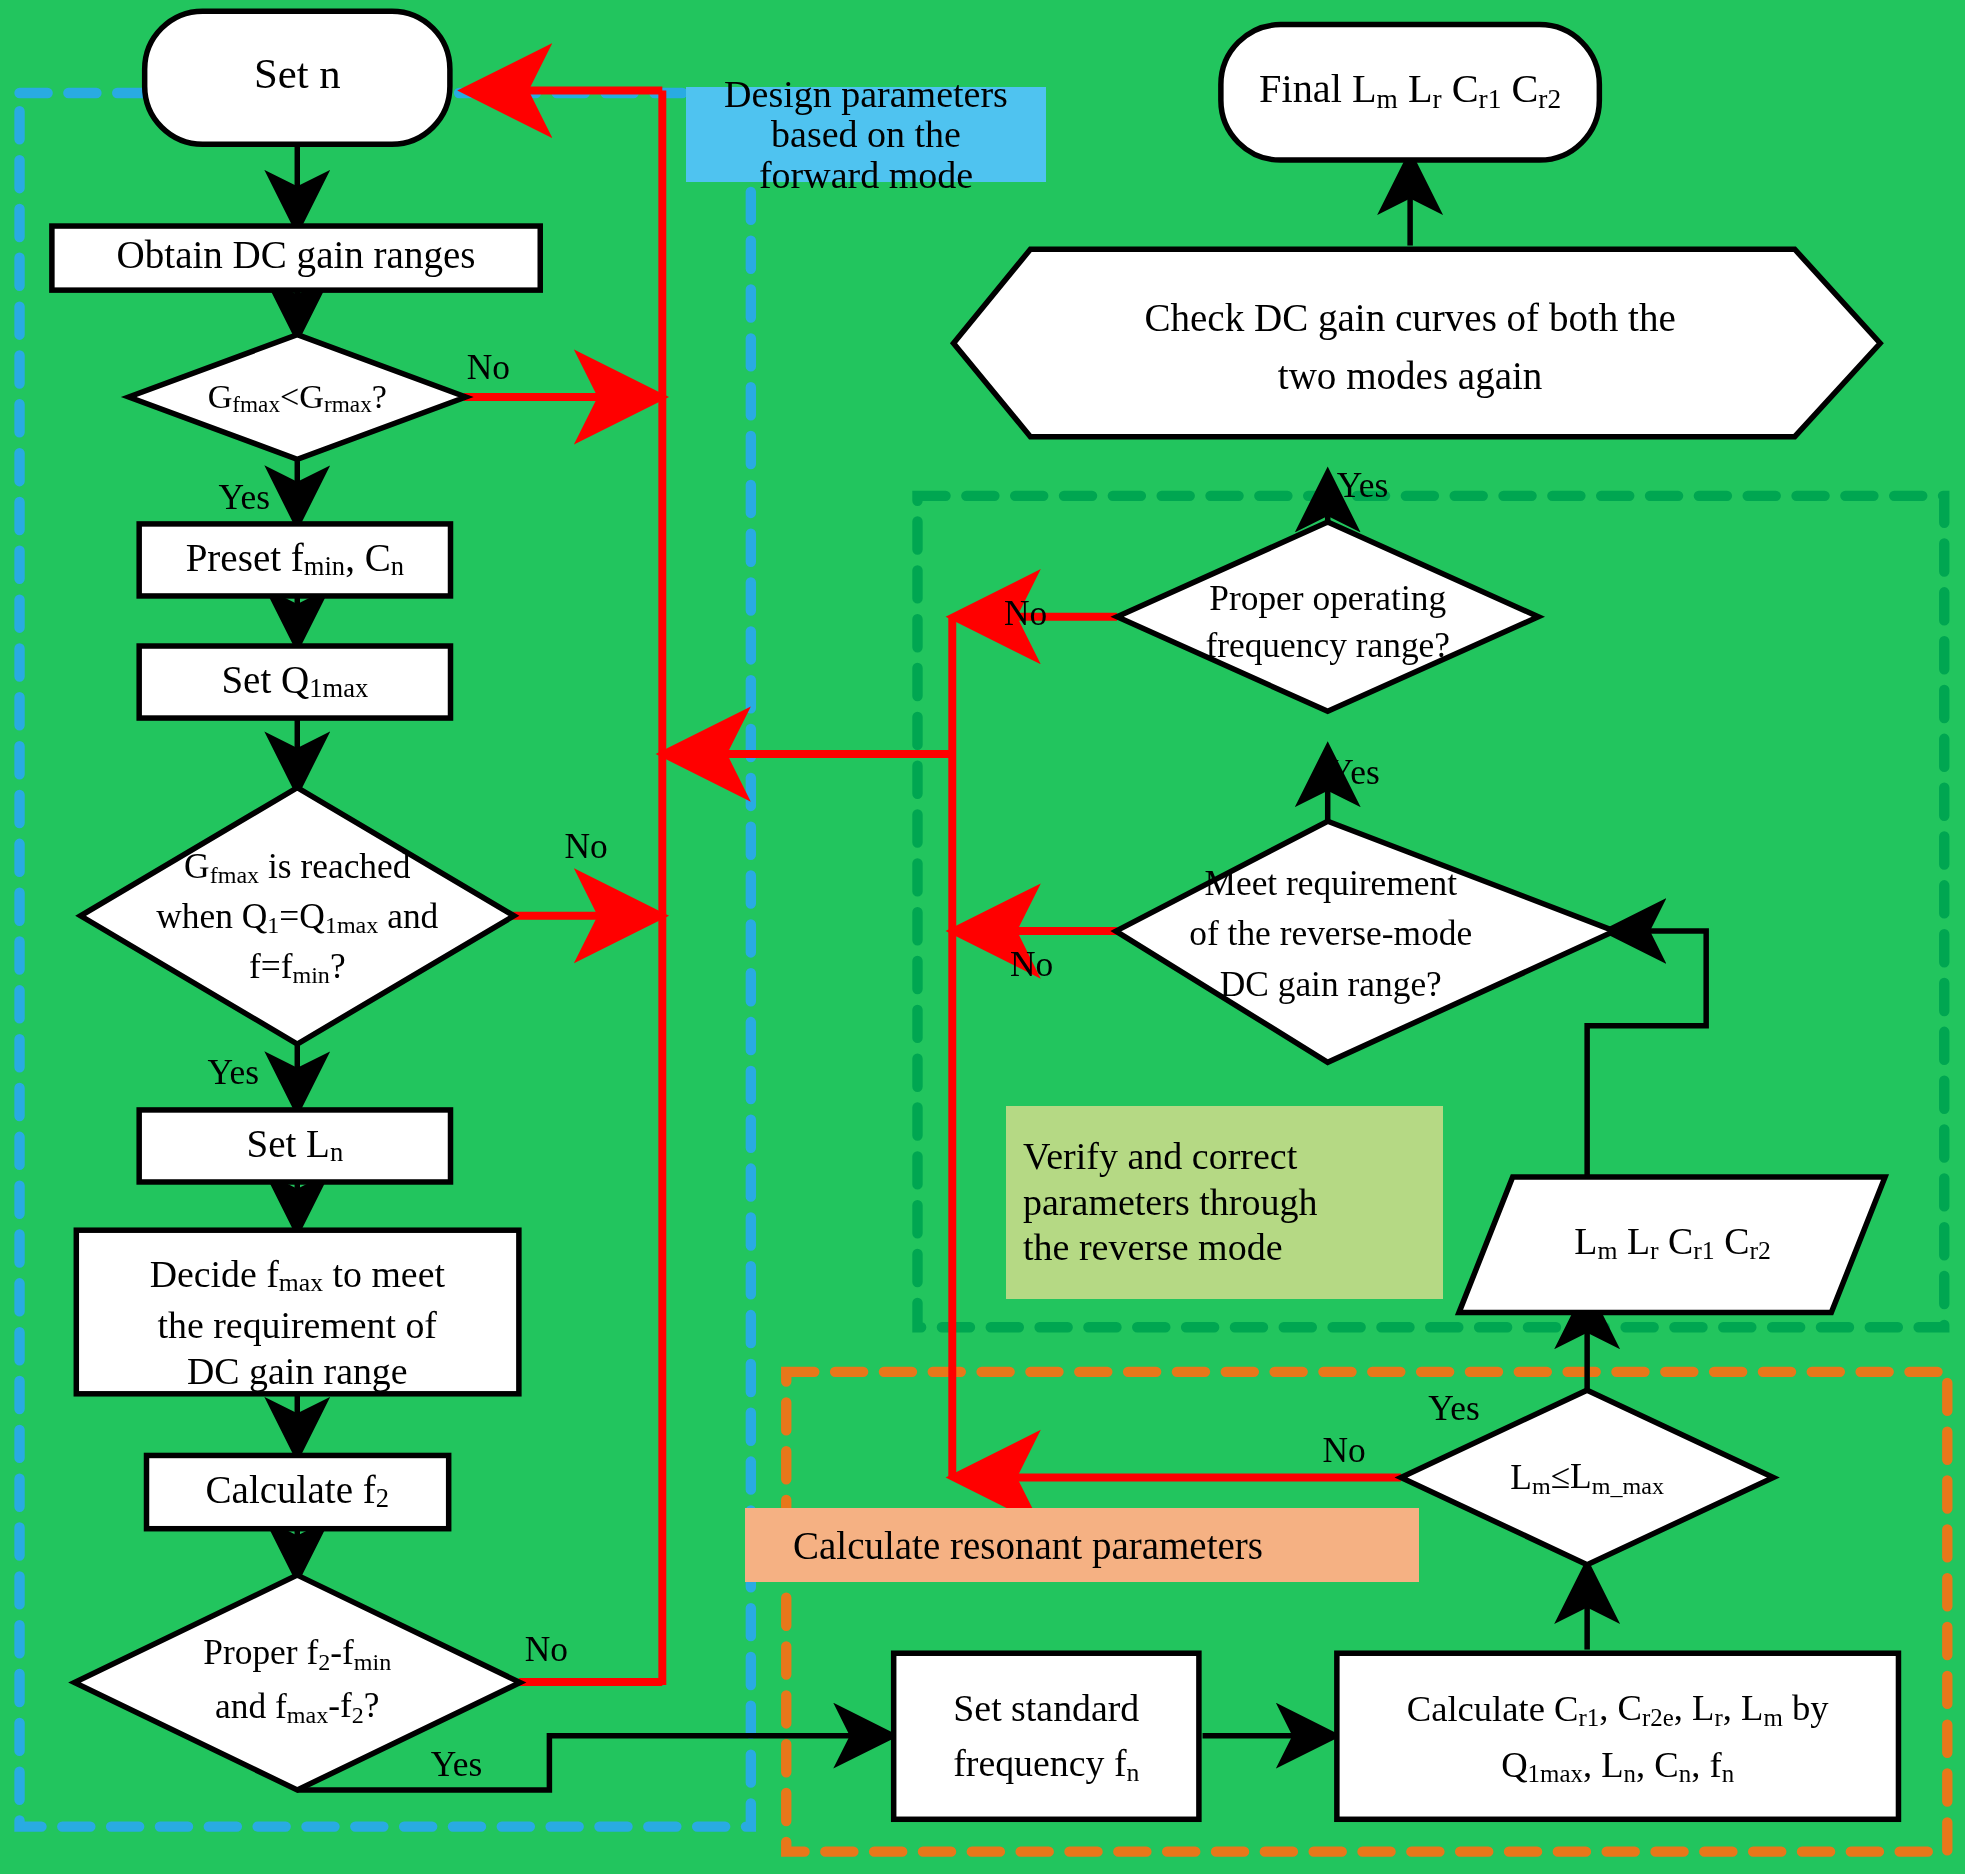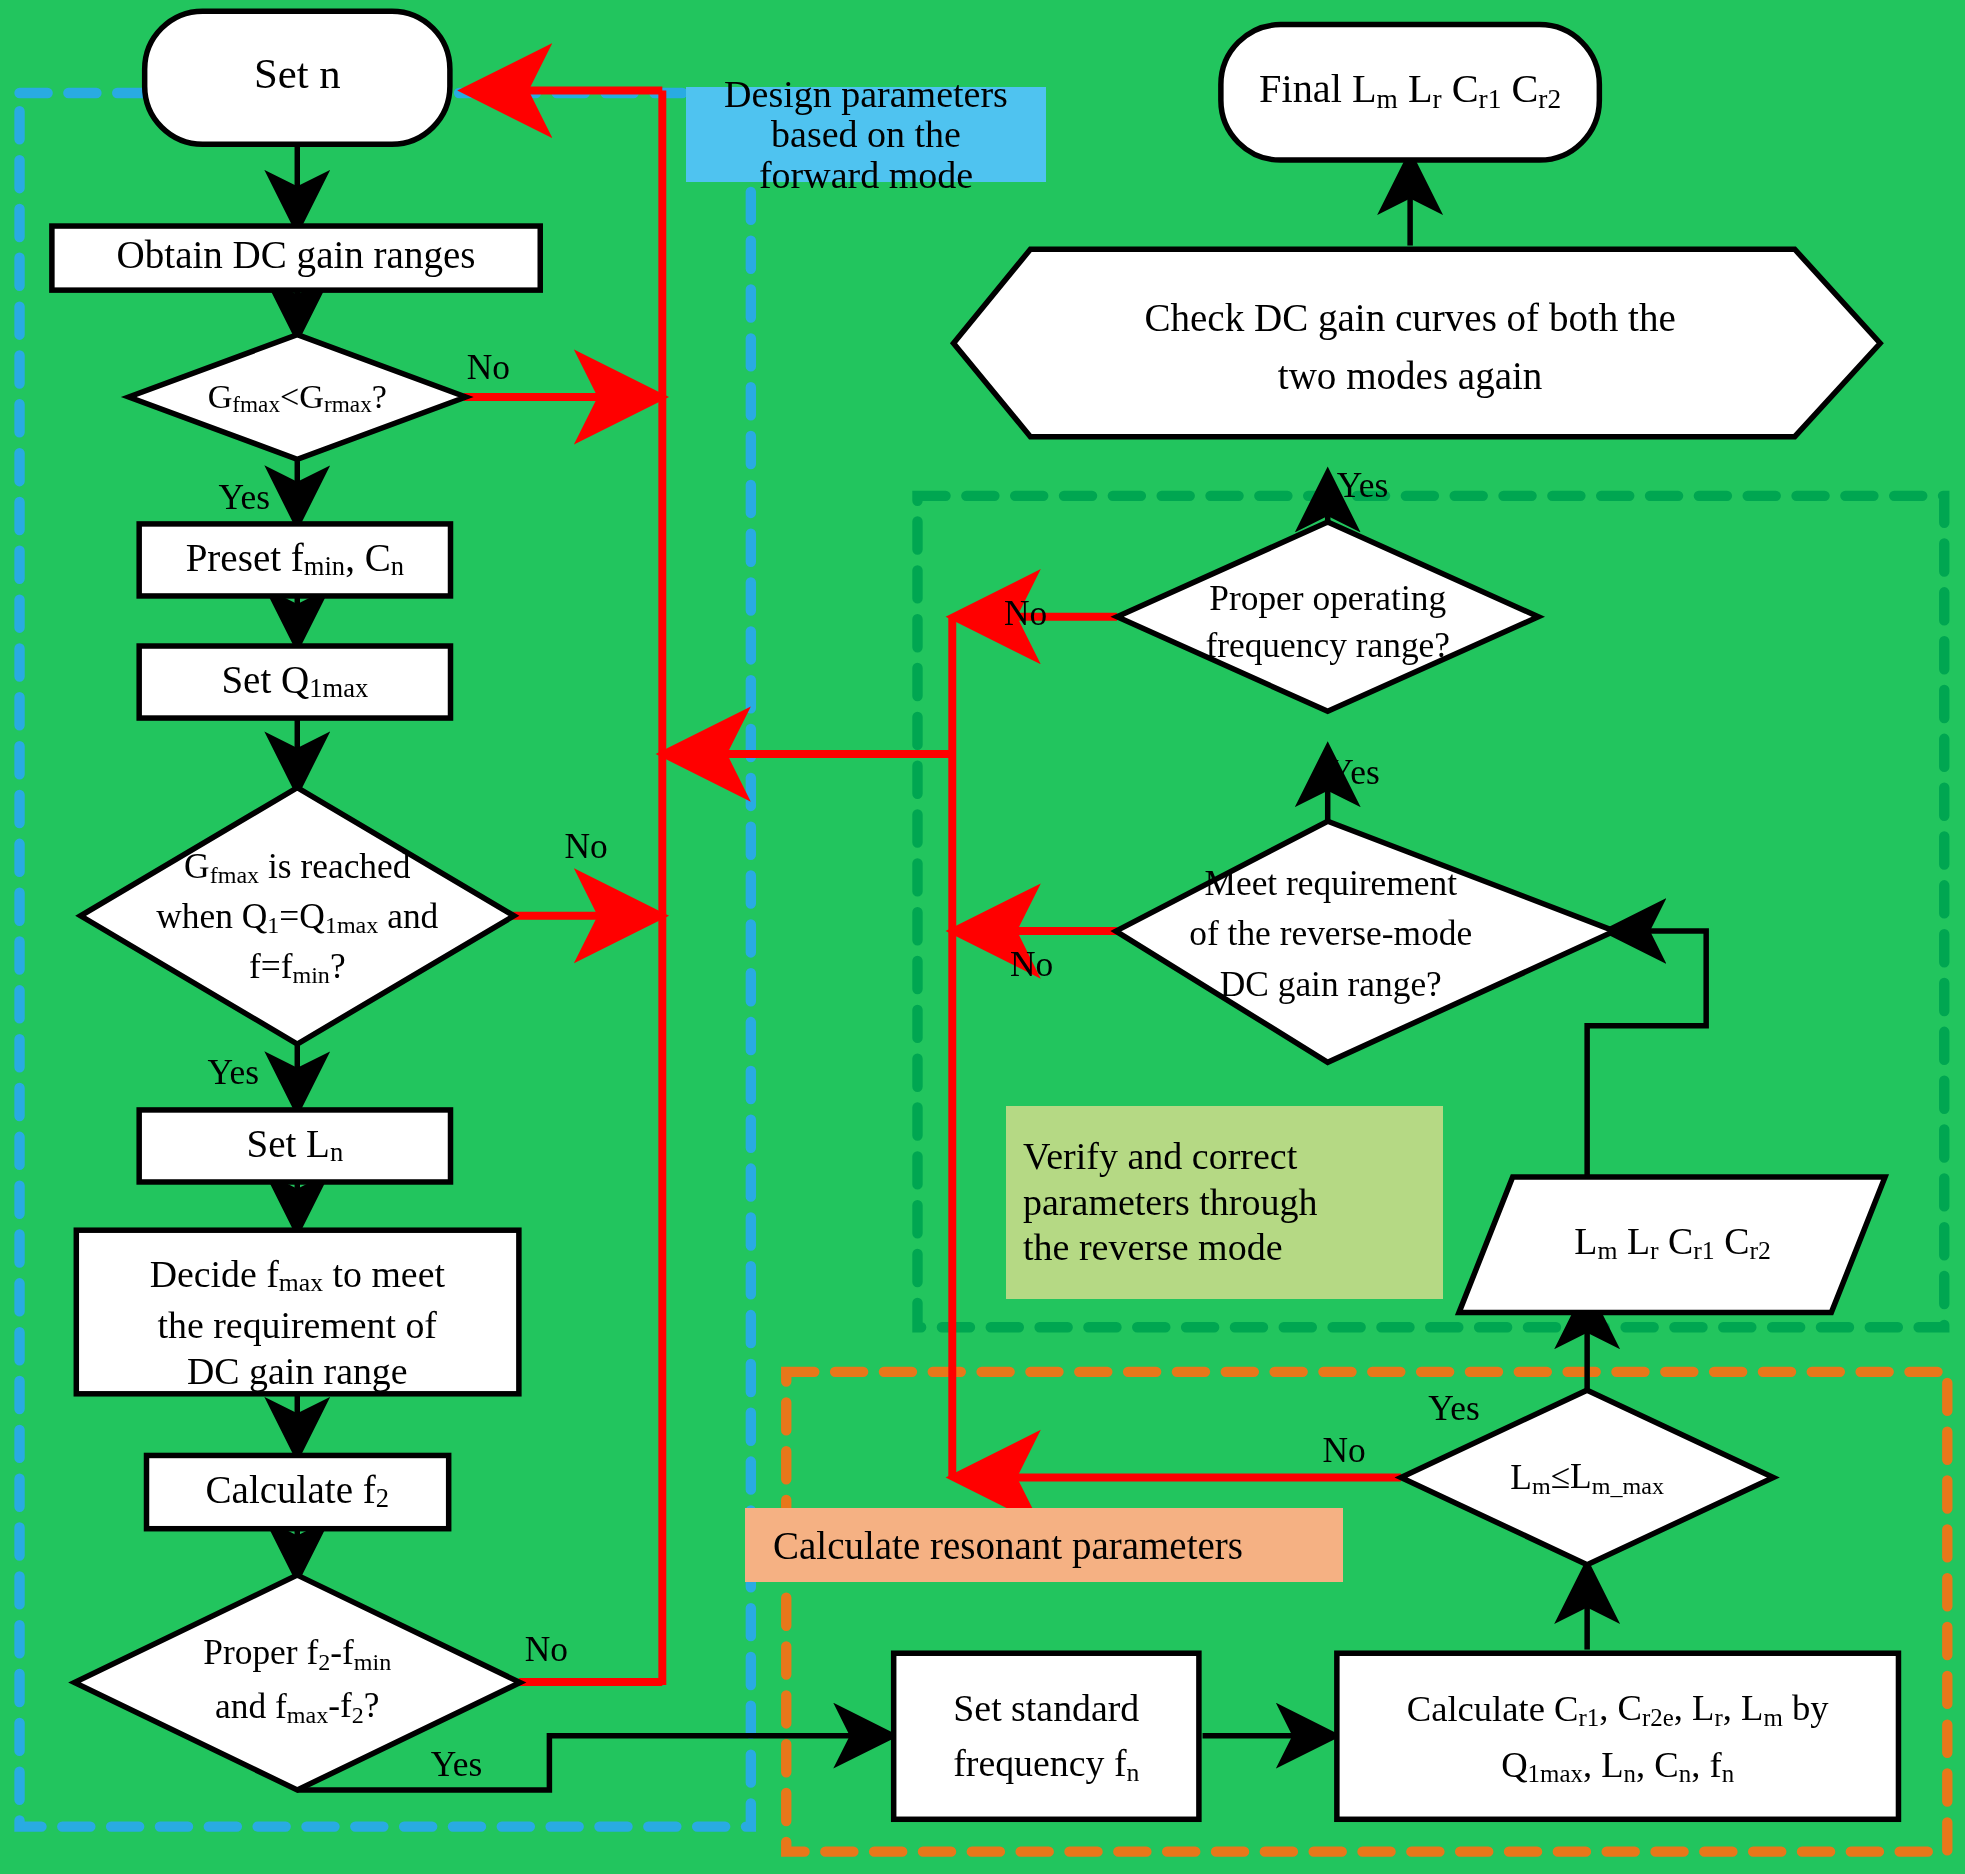--- a/index.html
+++ b/index.html
@@ -232,19 +232,19 @@
   <span class="annoText" style="font-size:38px;">the reverse mode</span>
 </div>
 
 <div style="position:absolute;left:686px;top:87px;width:360px;height:95px;background:#4FC3F0;
             display:flex;flex-direction:column;align-items:center;justify-content:center;line-height:1.06;">
   <span class="annoText" style="font-size:38px;">Design parameters</span>
   <span class="annoText" style="font-size:38px;">based on the</span>
   <span class="annoText" style="font-size:38px;">forward mode</span>
 </div>
 
-<div style="position:absolute;left:745px;top:1508px;width:598px;height:74px;background:#F5B183;
-            display:flex;align-items:center;justify-content:flex-start;padding-left:28px;box-sizing:border-box;">
+<div style="position:absolute;left:745px;top:1508px;width:674px;height:74px;background:#F5B183;
+            display:flex;align-items:center;justify-content:flex-start;padding-left:48px;box-sizing:border-box;">
   <span class="annoText" style="font-size:39px;">Calculate resonant parameters</span>
 </div>
 
 </div>
 
 
 </body></html>

